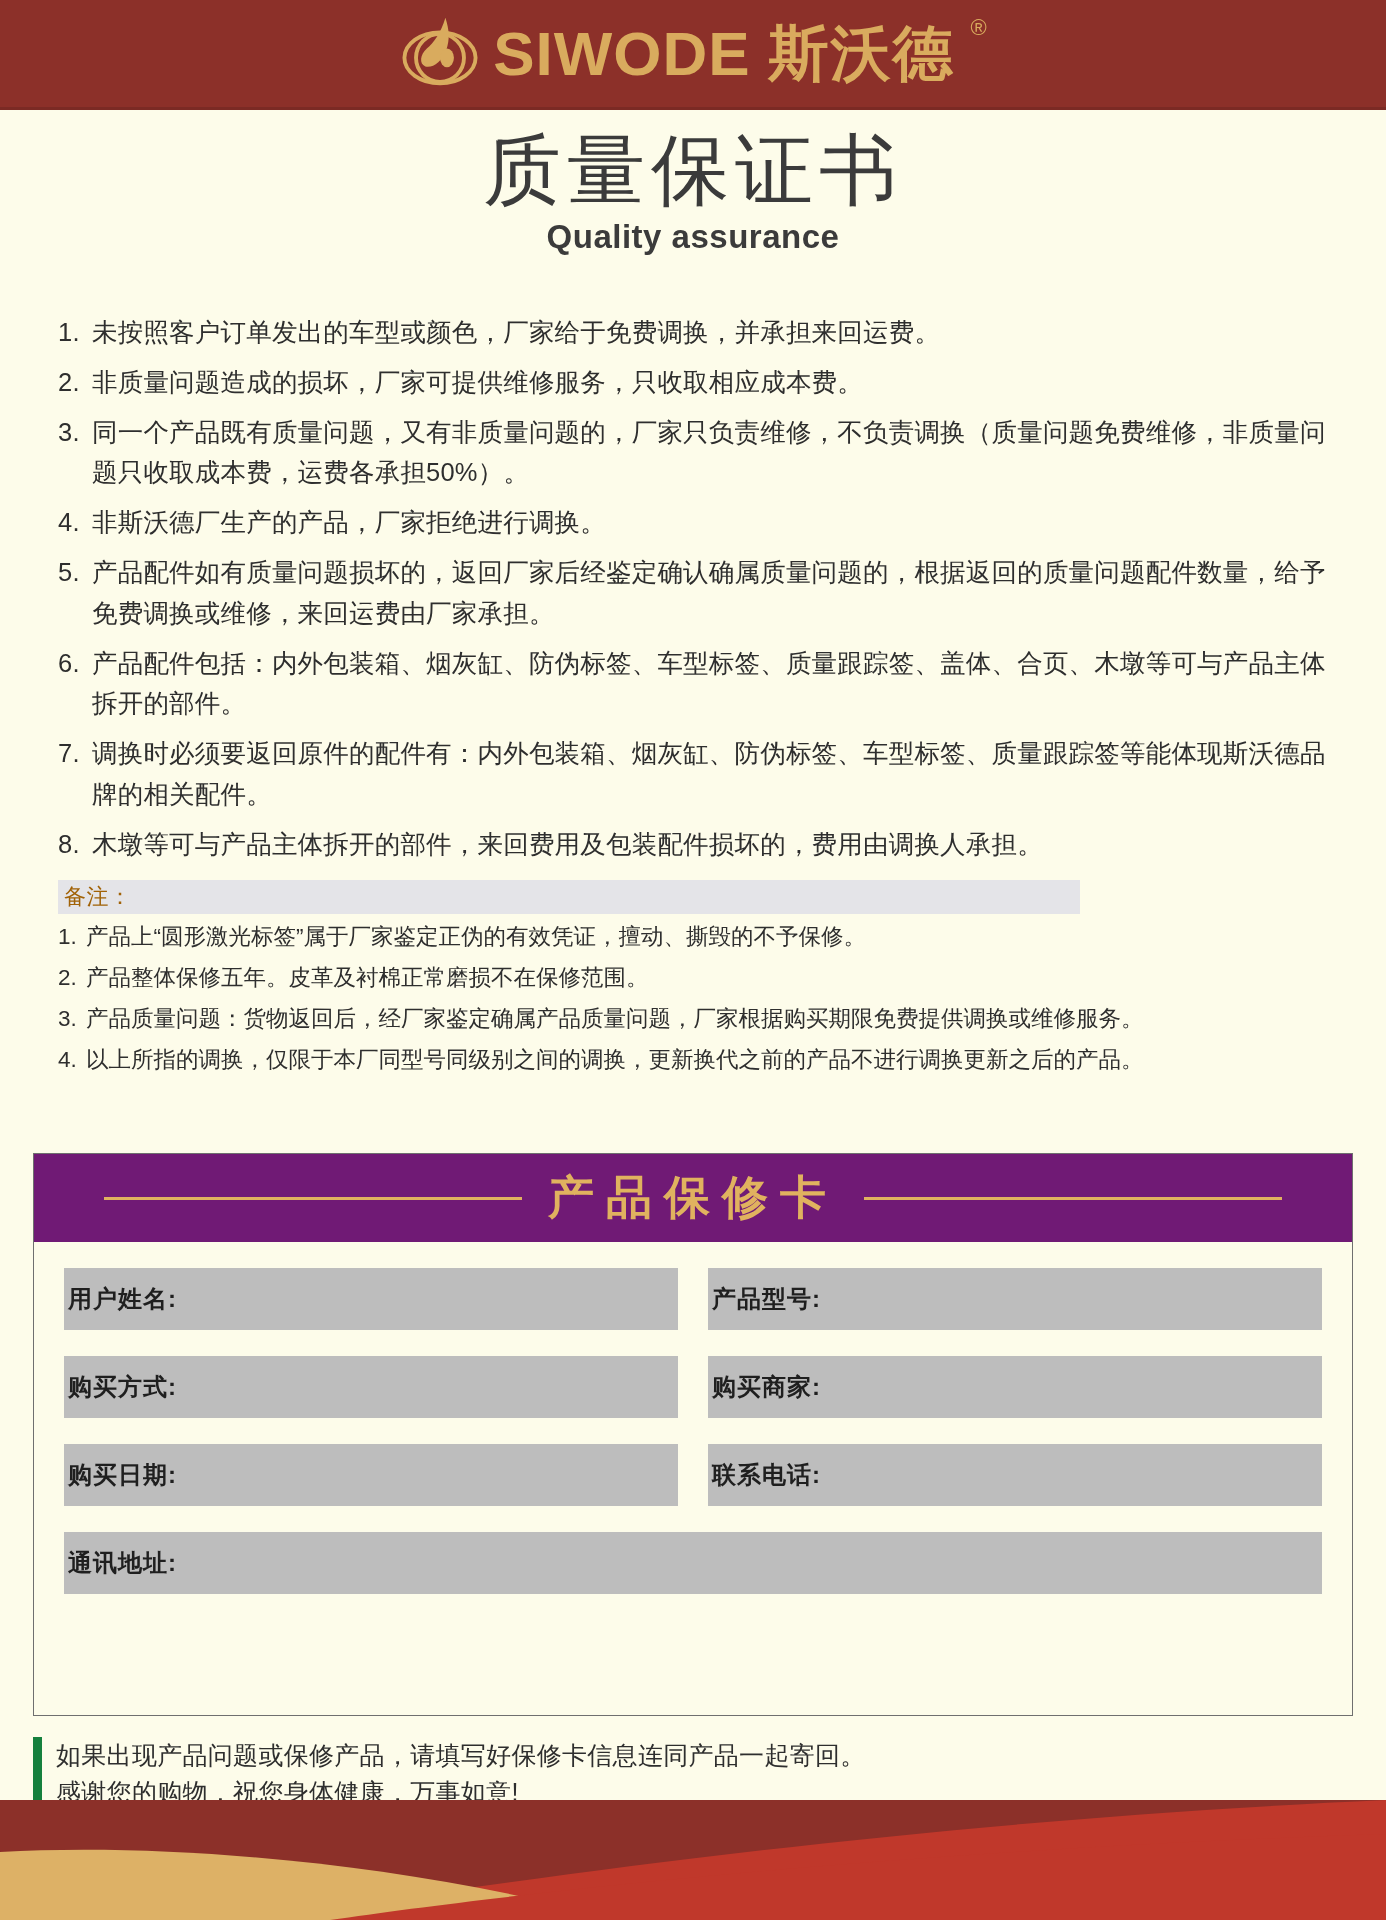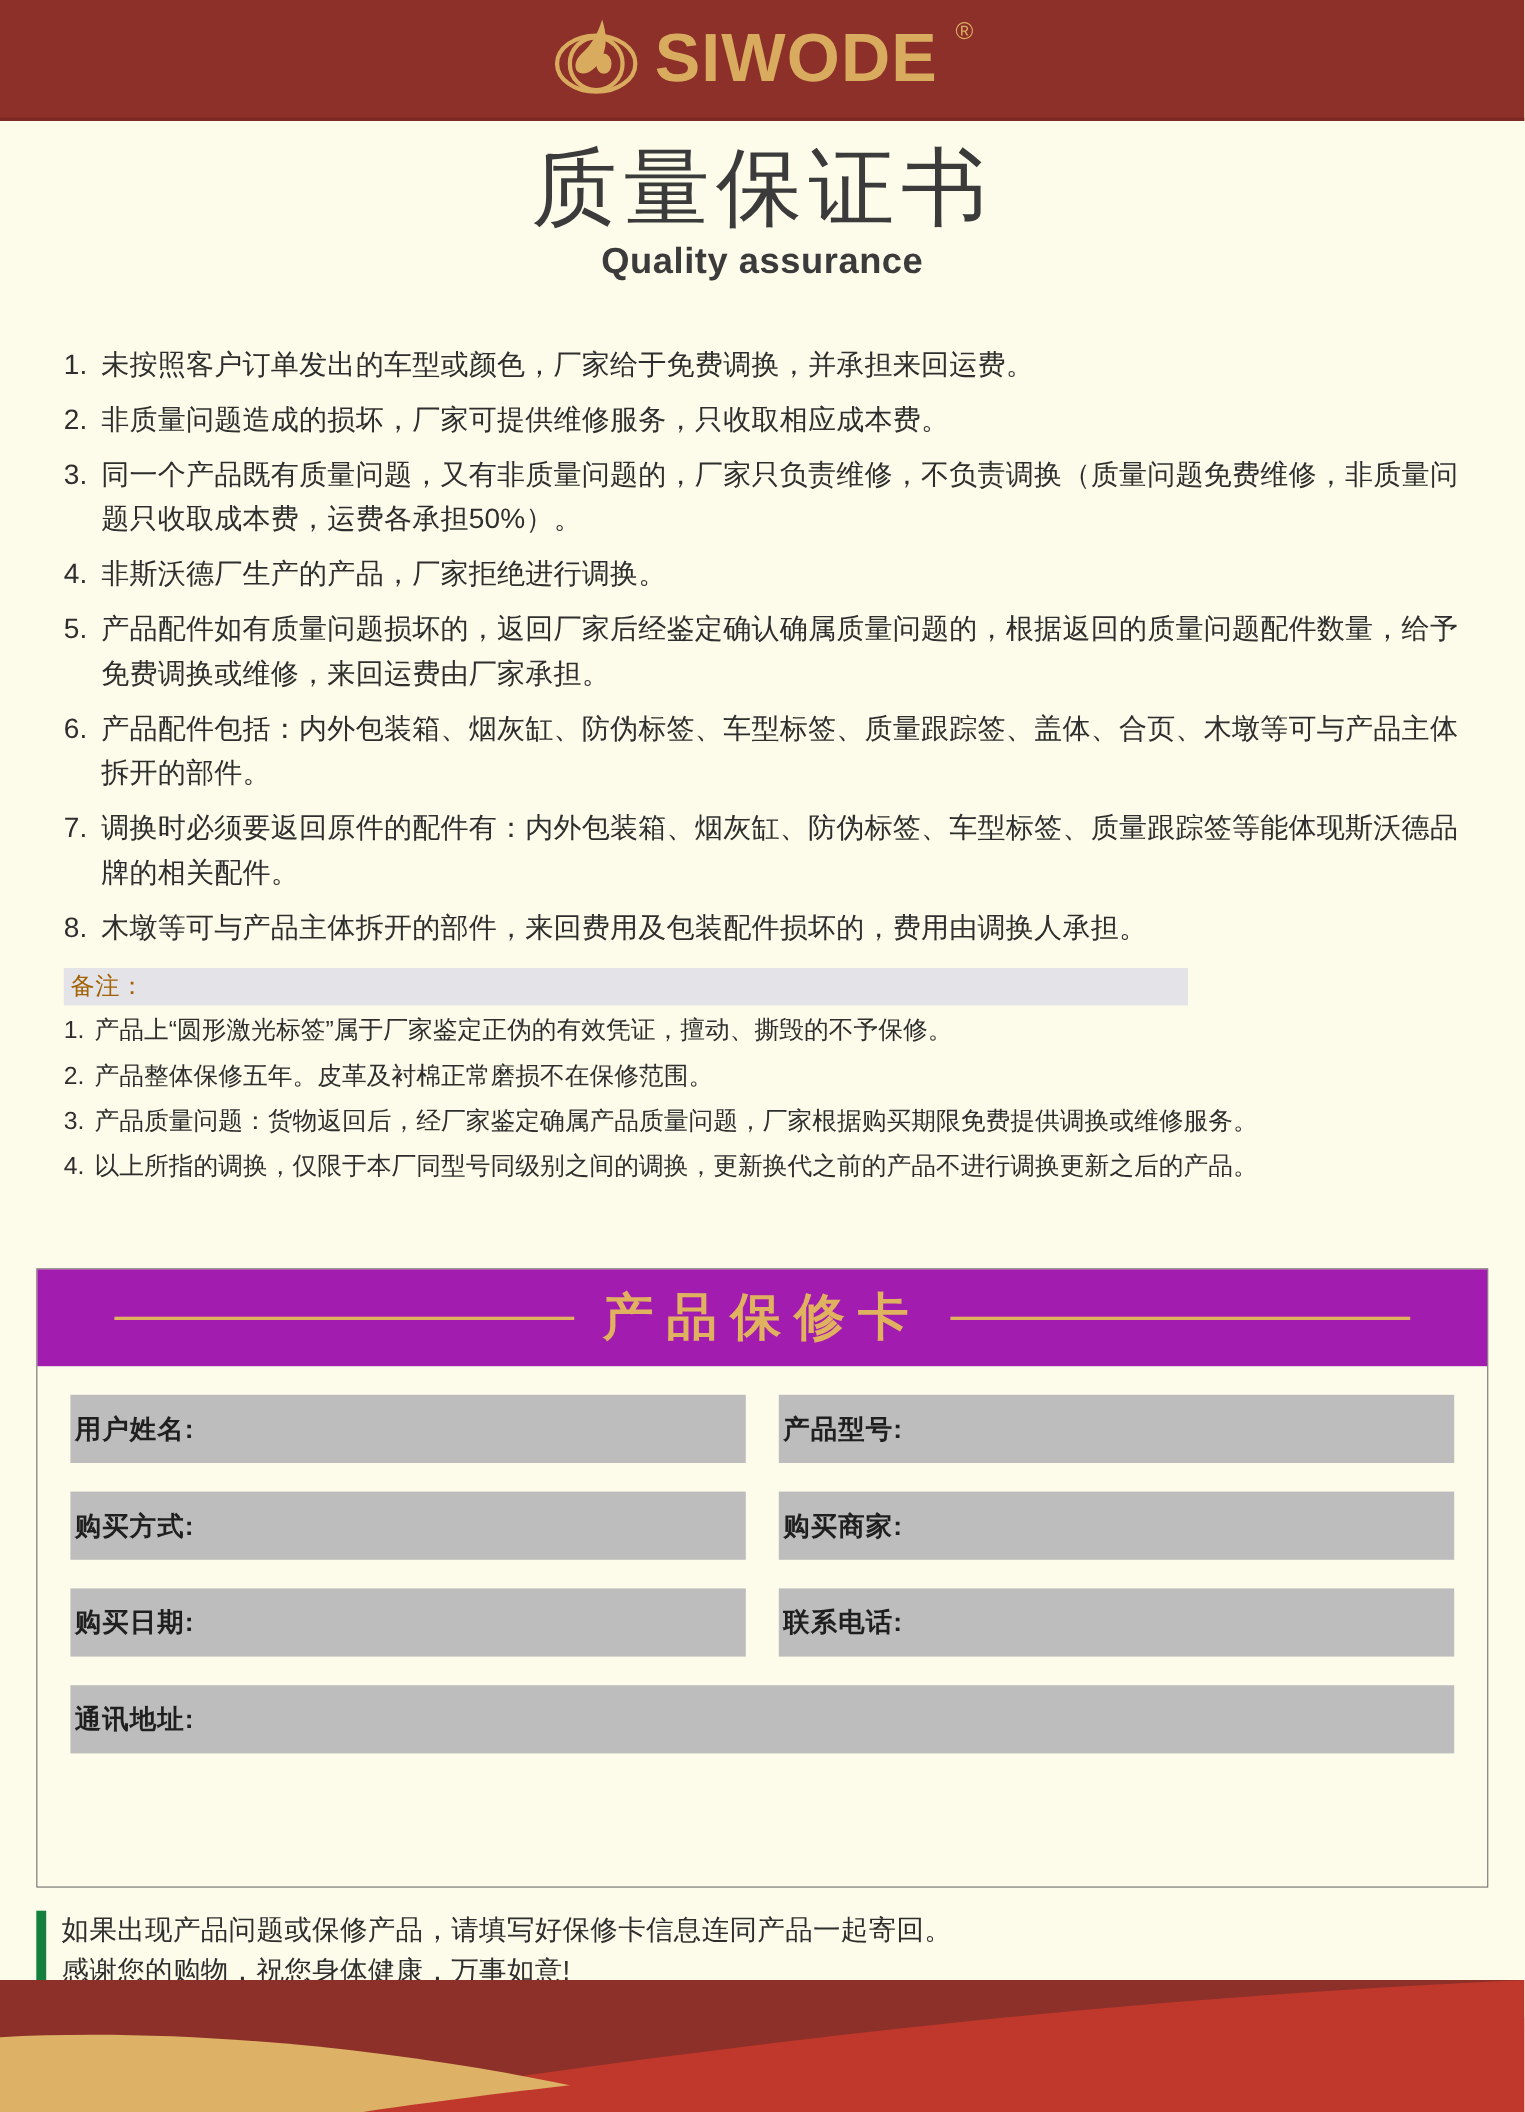--- a/index.html
+++ b/index.html
@@ -89,21 +89,21 @@
 
   
   .card {
     position:absolute; left:33px; top:1153px;
     width:1320px; height:563px;
     border:1px solid #6f6f6f;
     background:#fdfcea;
   }
   .card-banner {
     position:relative;
-    height:88px; background:#a21caf;
+    height:88px; background:#701a75;
     display:flex; align-items:center; justify-content:center;
   }
   .card-banner-title {
     font-size:46px; font-weight:bold; color:#e0b25f;
     letter-spacing:12px; padding:0 26px;
     white-space:nowrap;
   }
   .banner-rule {
     height:3px; background:#e0b25f; flex:1 1 auto;
     max-width:418px;
@@ -148,20 +148,21 @@
     <div class="logo-wrap">
       <span>
         <svg class="logo-mark" viewBox="0 0 100 106" xmlns="http://www.w3.org/2000/svg">
           <ellipse cx="50" cy="58" rx="46" ry="33" fill="none" stroke="#d9ab5e" stroke-width="5"></ellipse>
           <ellipse cx="50" cy="58" rx="31" ry="31" fill="none" stroke="#d9ab5e" stroke-width="5"></ellipse>
           <path d="M57 6 C62 22 63 34 58 48 C53 62 40 72 31 69 C23 66 24 54 33 46 C42 38 51 26 57 6 Z" fill="#d9ab5e"></path>
           <ellipse cx="59" cy="58" rx="9" ry="12" fill="#d9ab5e"></ellipse>
         </svg>
       </span>
       <span class="logo-text">SIWODE</span>
+      <span class="logo-cn">斯沃德</span>
       <span class="logo-reg">®</span>
     </div>
   </div>
 
   <div class="title-zone">
     <div class="doc-title">质量保证书</div>
     <div class="doc-subtitle">Quality assurance</div>
   </div>
 
   <div class="clauses">

